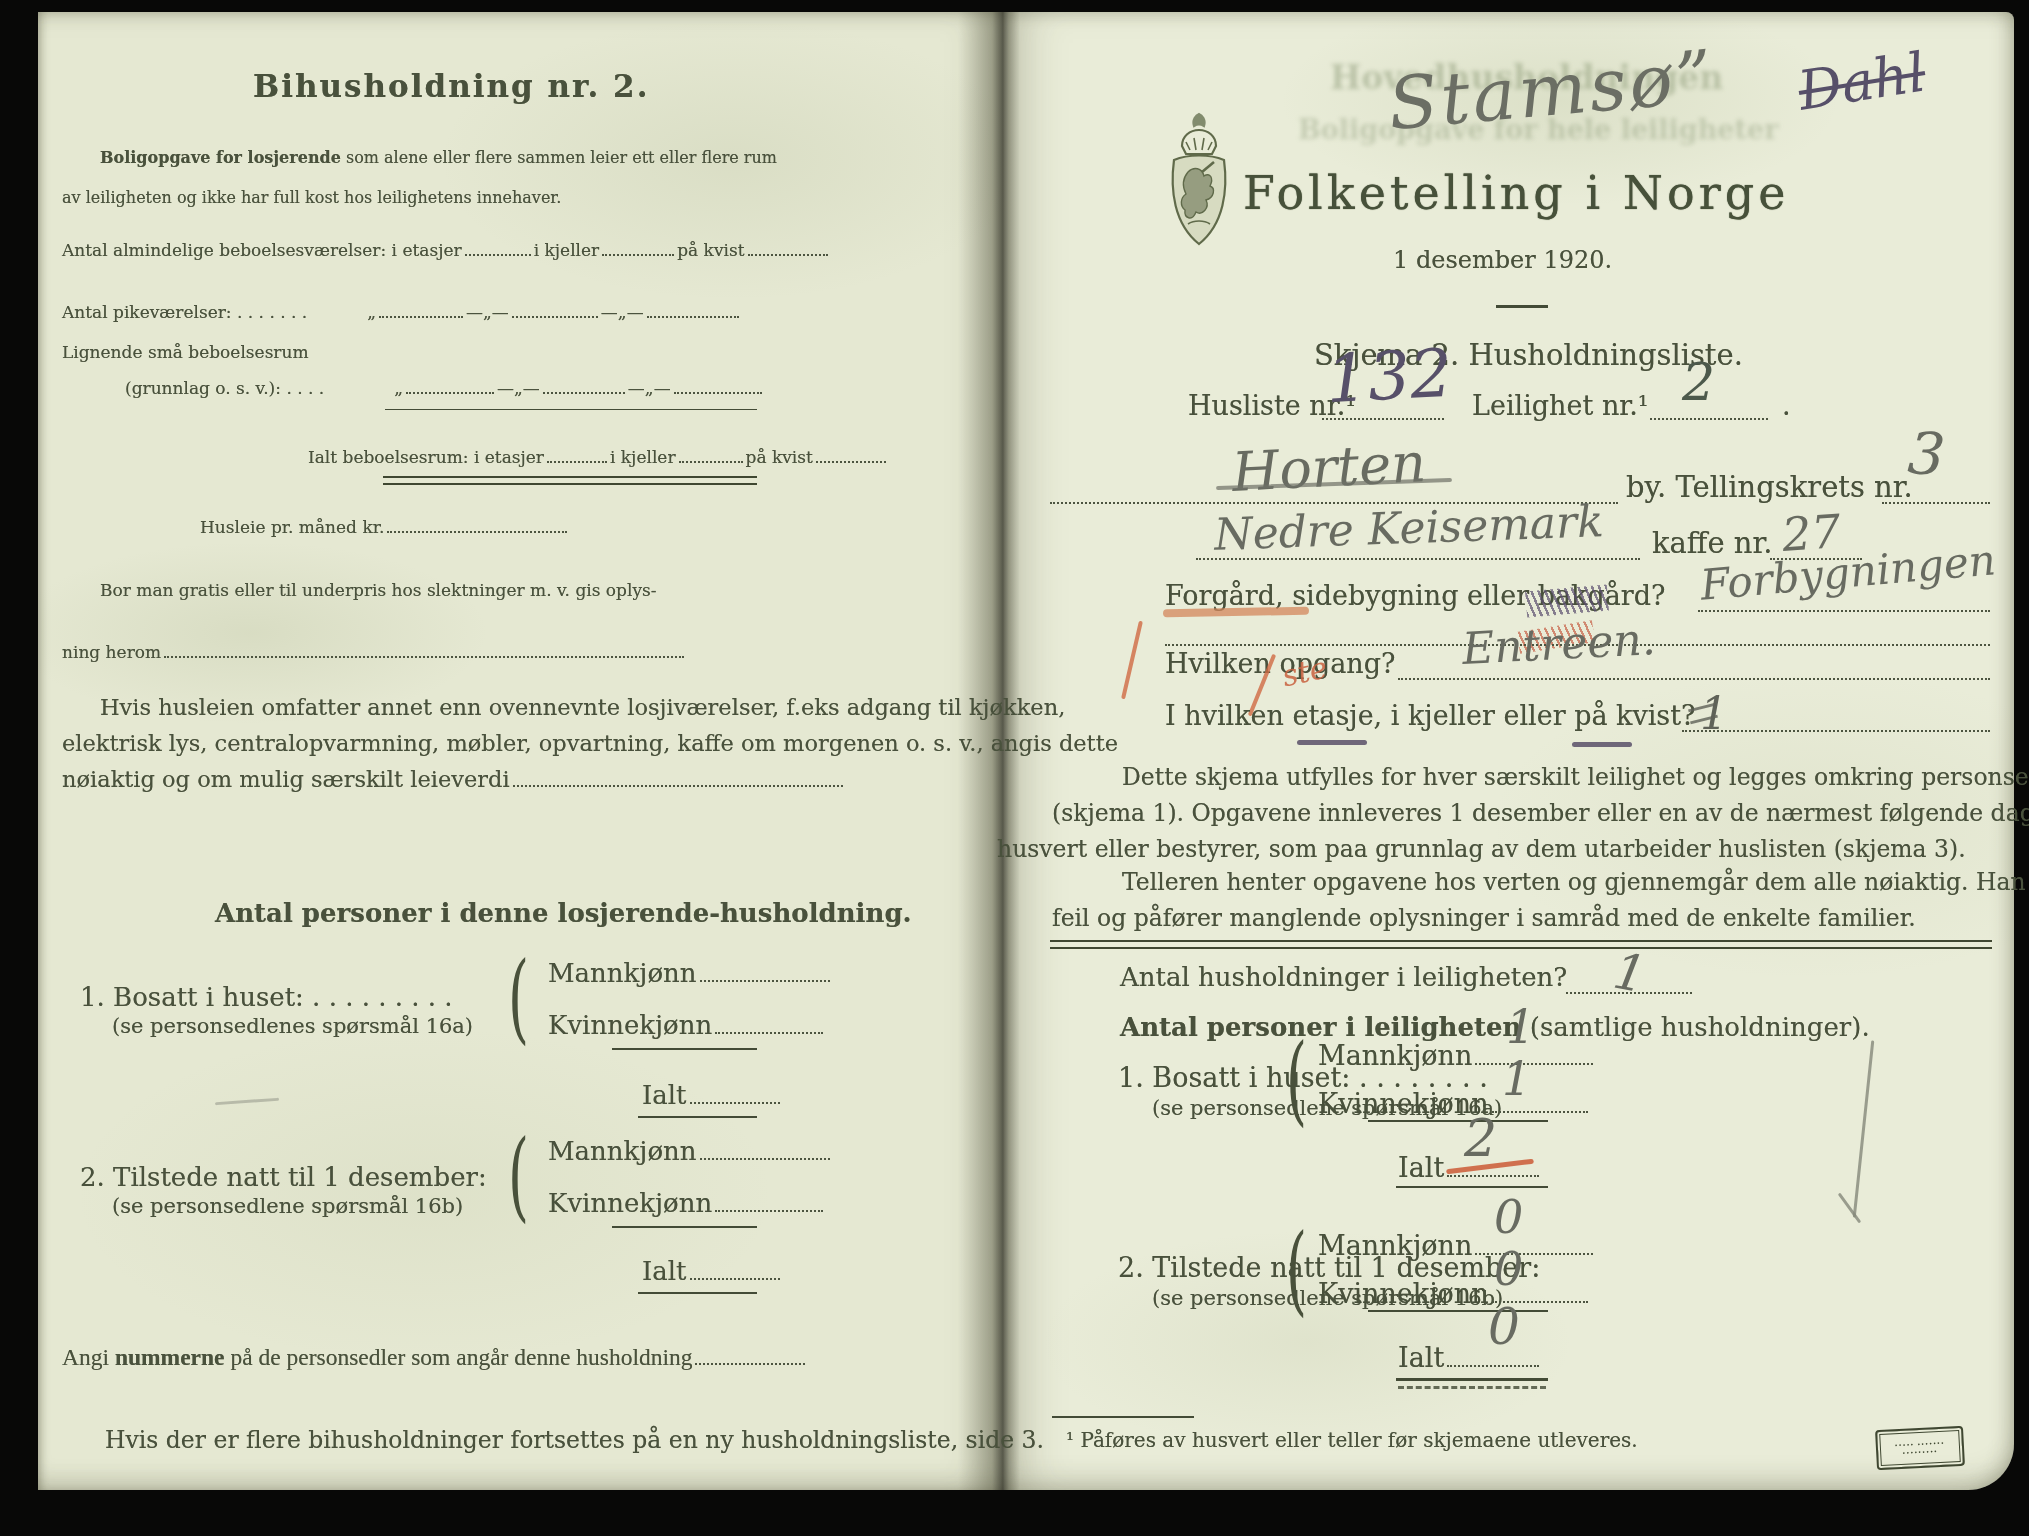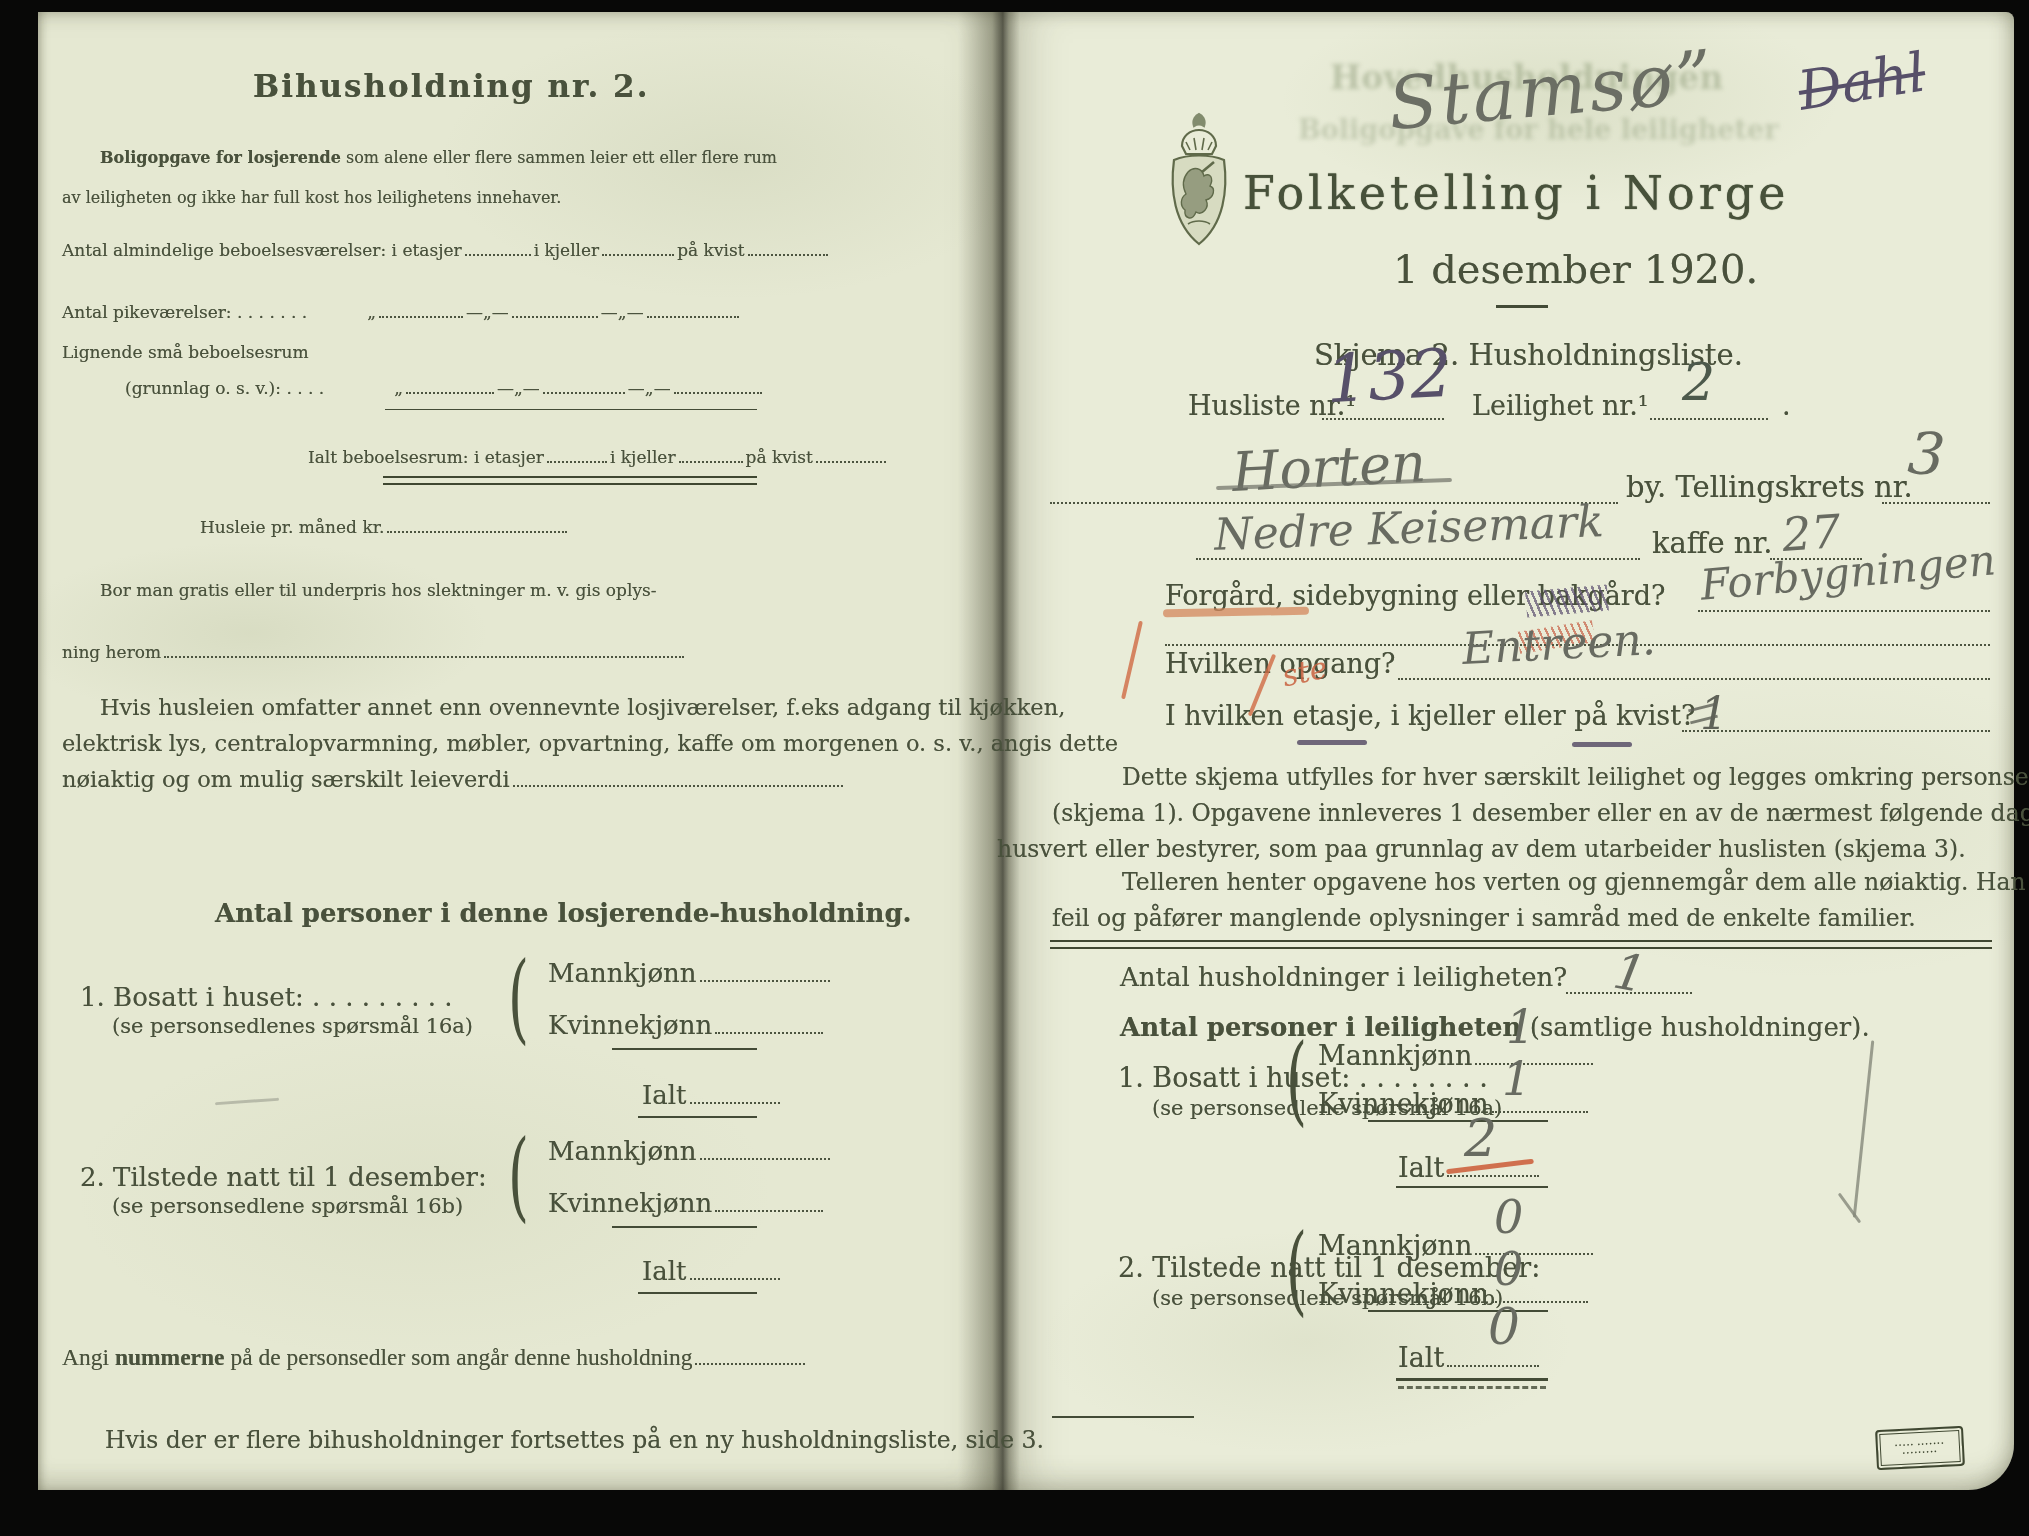--- a/index.html
+++ b/index.html
@@ -144,21 +144,21 @@
       <path d="M24 34 C24 24 32 18 41 18 C50 18 58 24 58 34 L54 42 L28 42 Z"></path>
       <path d="M28 30 l4 8 M36 26 l2 12 M46 26 l-2 12 M54 30 l-4 8" stroke-width="1.6"></path>
       <path d="M16 48 C30 42 52 42 66 48 C70 78 66 112 41 132 C16 112 12 78 16 48 Z" fill="#9aa379" fill-opacity=".25"></path>
       <path d="M30 60 C36 54 44 56 46 64 C52 60 56 66 52 74 C58 76 56 86 48 88 C52 96 44 104 38 100 C34 110 26 106 27 98 C22 94 22 86 28 82 C24 74 25 66 30 60 Z" fill="#55603f" fill-opacity=".55" stroke-width="1.4"></path>
       <path d="M44 60 L56 50" stroke-width="2.6"></path>
       <path d="M30 112 C36 108 46 108 52 112" stroke-width="1.6"></path>
     </g>
   </svg>
 
   <div class="t b" style="left:1243px;top:166px;font-size:46px;letter-spacing:4px;color:#47513a;font-weight:normal;text-shadow:0 0 1px #47513a;">Folketelling i Norge</div>
-  <div class="t" style="left:1393px;top:246px;font-size:40px;">1 desember 1920.</div>
+  <div class="t" style="left:1393px;top:246px;font-size:24px;">1 desember 1920.</div>
   <div class="sline" style="left:1496px;top:305px;width:52px;border-top-width:3.4px;"></div>
 
   <div class="t" style="left:1278px;top:338px;font-size:29px;margin-left:36px;">Skjema 2.   Husholdningsliste.</div>
 
   <div class="t c27" style="left:1188px;top:390px;">Husliste nr.¹</div>
   <div class="dline" style="left:1322px;top:418px;width:122px;"></div>
   <div class="hw purple" style="left:1326px;top:338px;font-size:66px;transform:rotate(-3deg);">132</div>
   <div class="t c27" style="left:1472px;top:390px;">Leilighet nr.¹</div>
   <div class="dline" style="left:1650px;top:418px;width:118px;"></div>
   <div class="hw greenink" style="left:1682px;top:352px;font-size:52px;">2</div>
@@ -255,19 +255,20 @@
   <div class="sline" style="left:1368px;top:1310px;width:180px;"></div>
 
   <div class="t c27" style="left:1398px;top:1342px;">
     <span>Ialt</span><span class="dl" style="width:92px;"></span>
   </div>
   <div class="hw" style="left:1488px;top:1298px;font-size:50px;">0</div>
   <div class="sline" style="left:1396px;top:1378px;width:152px;border-top-width:3.2px;"></div>
   <div class="mark" style="left:1398px;top:1386px;width:148px;border-top:3px dashed #434b36;opacity:.8;"></div>
 
   <div class="sline" style="left:1052px;top:1416px;width:142px;border-top-width:2.2px;"></div>
+  <div class="t c20" style="left:1066px;top:1428px;">¹   Påføres av husvert eller teller  før skjemaene utleveres.</div>
 
   <div class="stamp">
     <div>∙∙∙∙∙ ∙∙∙∙∙∙∙</div>
     <div>∙∙∙∙∙∙∙∙∙</div>
   </div>
 
 </div>
 
 </body></html>

